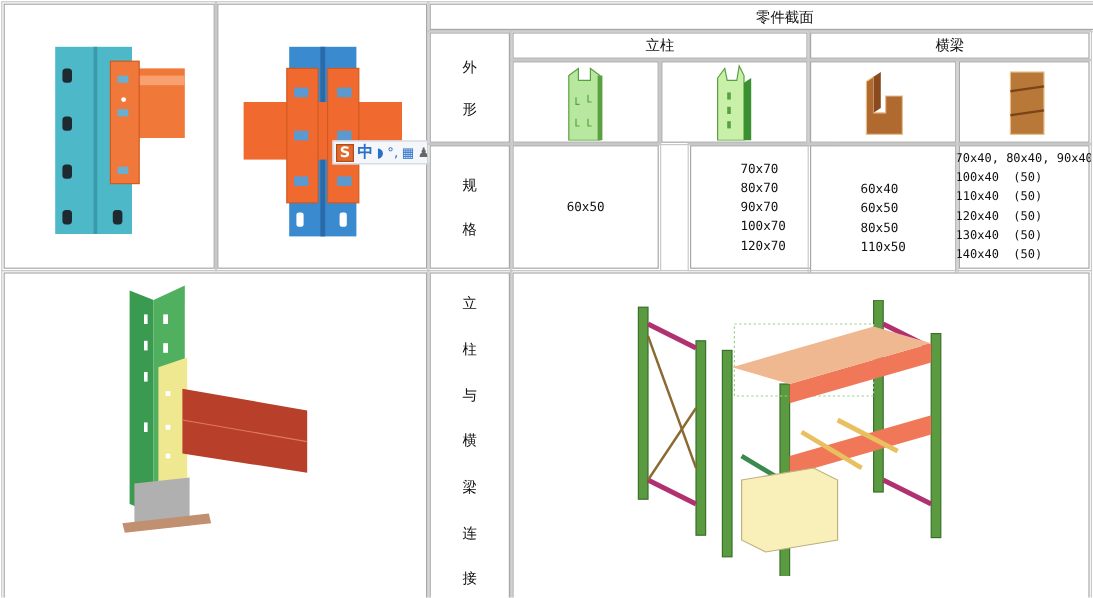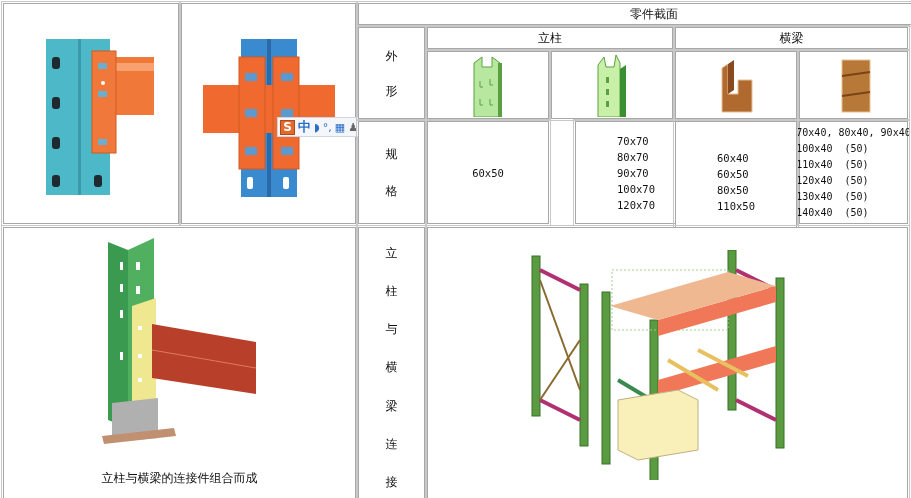--- a/index.html
+++ b/index.html
@@ -165,21 +165,20 @@
         <rect x="132" y="58" width="4" height="8"></rect>
         <rect x="134" y="98" width="4" height="4"></rect>
         <rect x="134" y="126" width="4" height="4"></rect>
         <rect x="134" y="150" width="4" height="4"></rect>
       </g>
     <polygon points="148,96 252,114 252,166 148,150" fill="#b8402a"></polygon>
     <line x1="148" y1="122" x2="252" y2="140" stroke="#e07a5a"></line>
     <polygon points="108,175 154,170 154,210 108,214" fill="#b0b0b0"></polygon>
     <polygon points="98,208 170,200 172,208 100,216" fill="#c09070"></polygon>
   </svg>
-  <div class="caption">立柱与横梁的连接件组合而成</div>
 </div>
 
 <div class="cell vtext" style="left:358px;top:227px;width:67px;height:275px;padding:6px 0 0;">
   <span>立</span>
   <span>柱</span>
   <span>与</span>
   <span>横</span>
   <span>梁</span>
   <span>连</span>
   <span>接</span>

